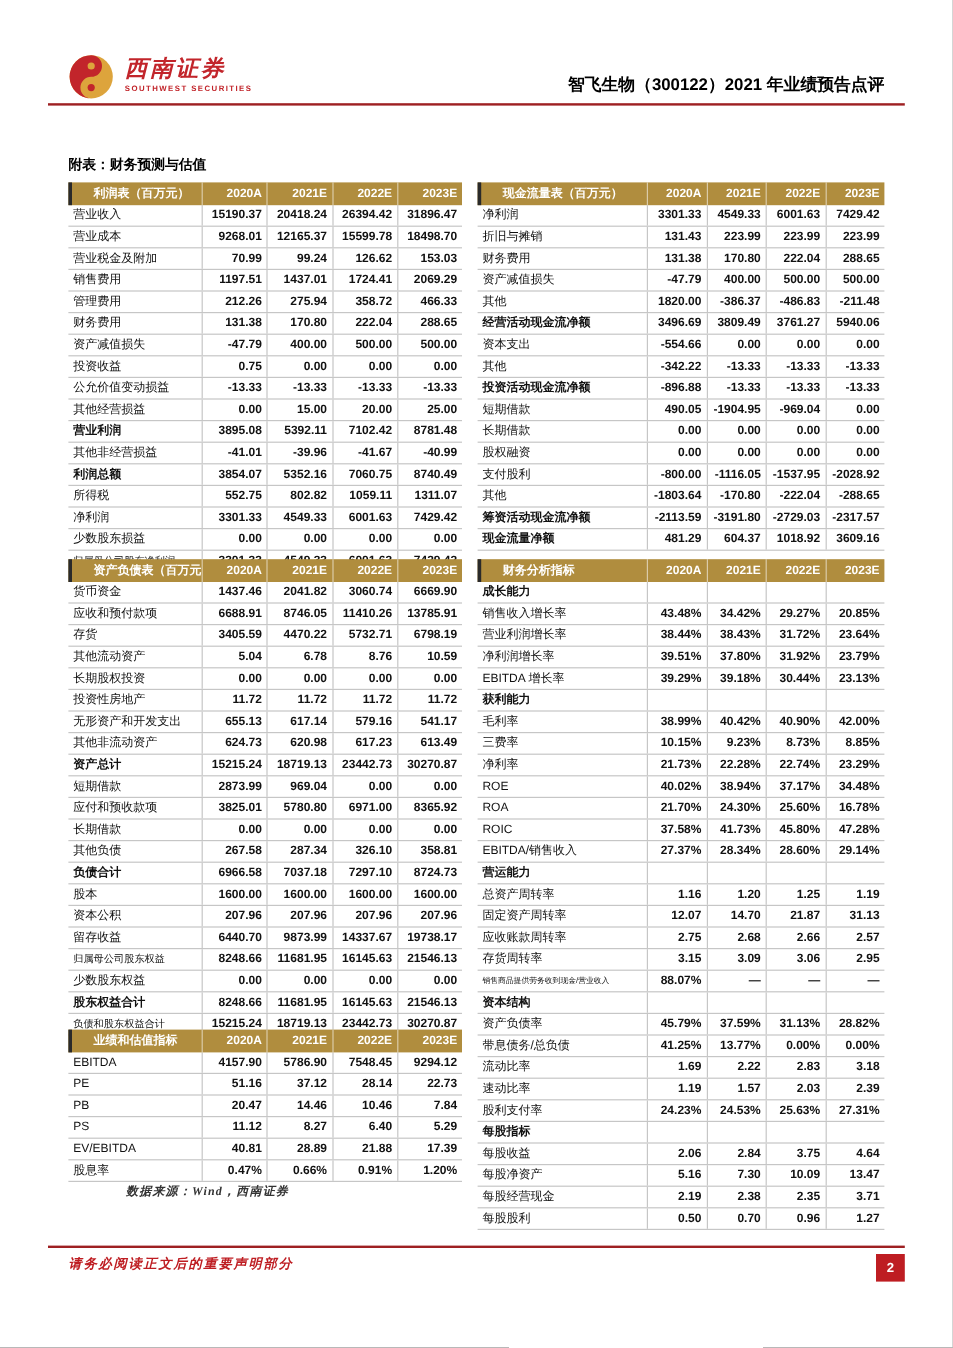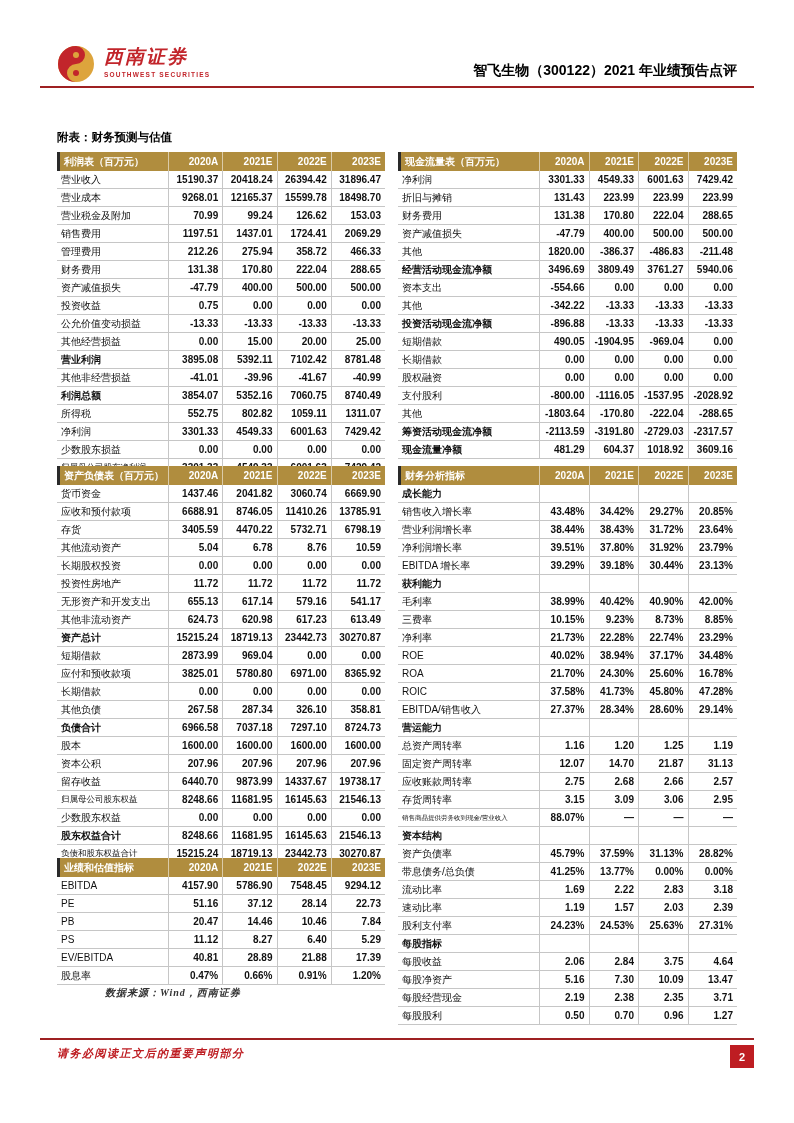--- a/index.html
+++ b/index.html
@@ -20,21 +20,21 @@
   .tbl-right{left:398px;width:339px;}
   .trow{display:flex;height:17px;line-height:17px;border-bottom:1px solid #c6c6c6;}
   .trow .tcell{overflow:hidden;white-space:nowrap;}
   .trow .tcell:not(:last-child){border-right:1px solid #c6c6c6;}
   .lbl{padding-left:4px;box-sizing:border-box;}
   .tbl-left .lbl{width:112px;}
   .tbl-right .lbl{width:142px;}
   .val{flex:1;text-align:right;padding-right:4px;font-weight:bold;}
   .thead{background:#B08D3E;color:#fff;height:19px;line-height:19px;position:relative;border-bottom:none;}
   .thead::before{content:"";position:absolute;left:0;top:0;bottom:0;width:3px;background:#2a2a2a;}
-  .thead .lbl{font-weight:bold;padding-left:7px;}
+  .thead .lbl{font-weight:bold;padding-left:21px;}
   .thead .tcell:not(:last-child){border-right:1px solid rgba(255,255,255,.55);}
   .thead .val{font-weight:bold;}
   .rb .lbl{font-weight:bold;}
   .rsec .lbl{font-weight:bold;}
   .rsm .lbl{font-size:8.5px;}
   .rxs .lbl{font-size:6.5px;}
   
   .source-note{position:absolute;left:57px;top:986px;font-size:10px;color:#333;
                font-family:"Liberation Serif","DejaVu Serif",serif;font-style:italic;font-weight:bold;letter-spacing:1px;margin-left:48px;}
   .footer-rule{position:absolute;left:40px;right:40px;top:1038px;height:1.5px;background:#9E2022;}

